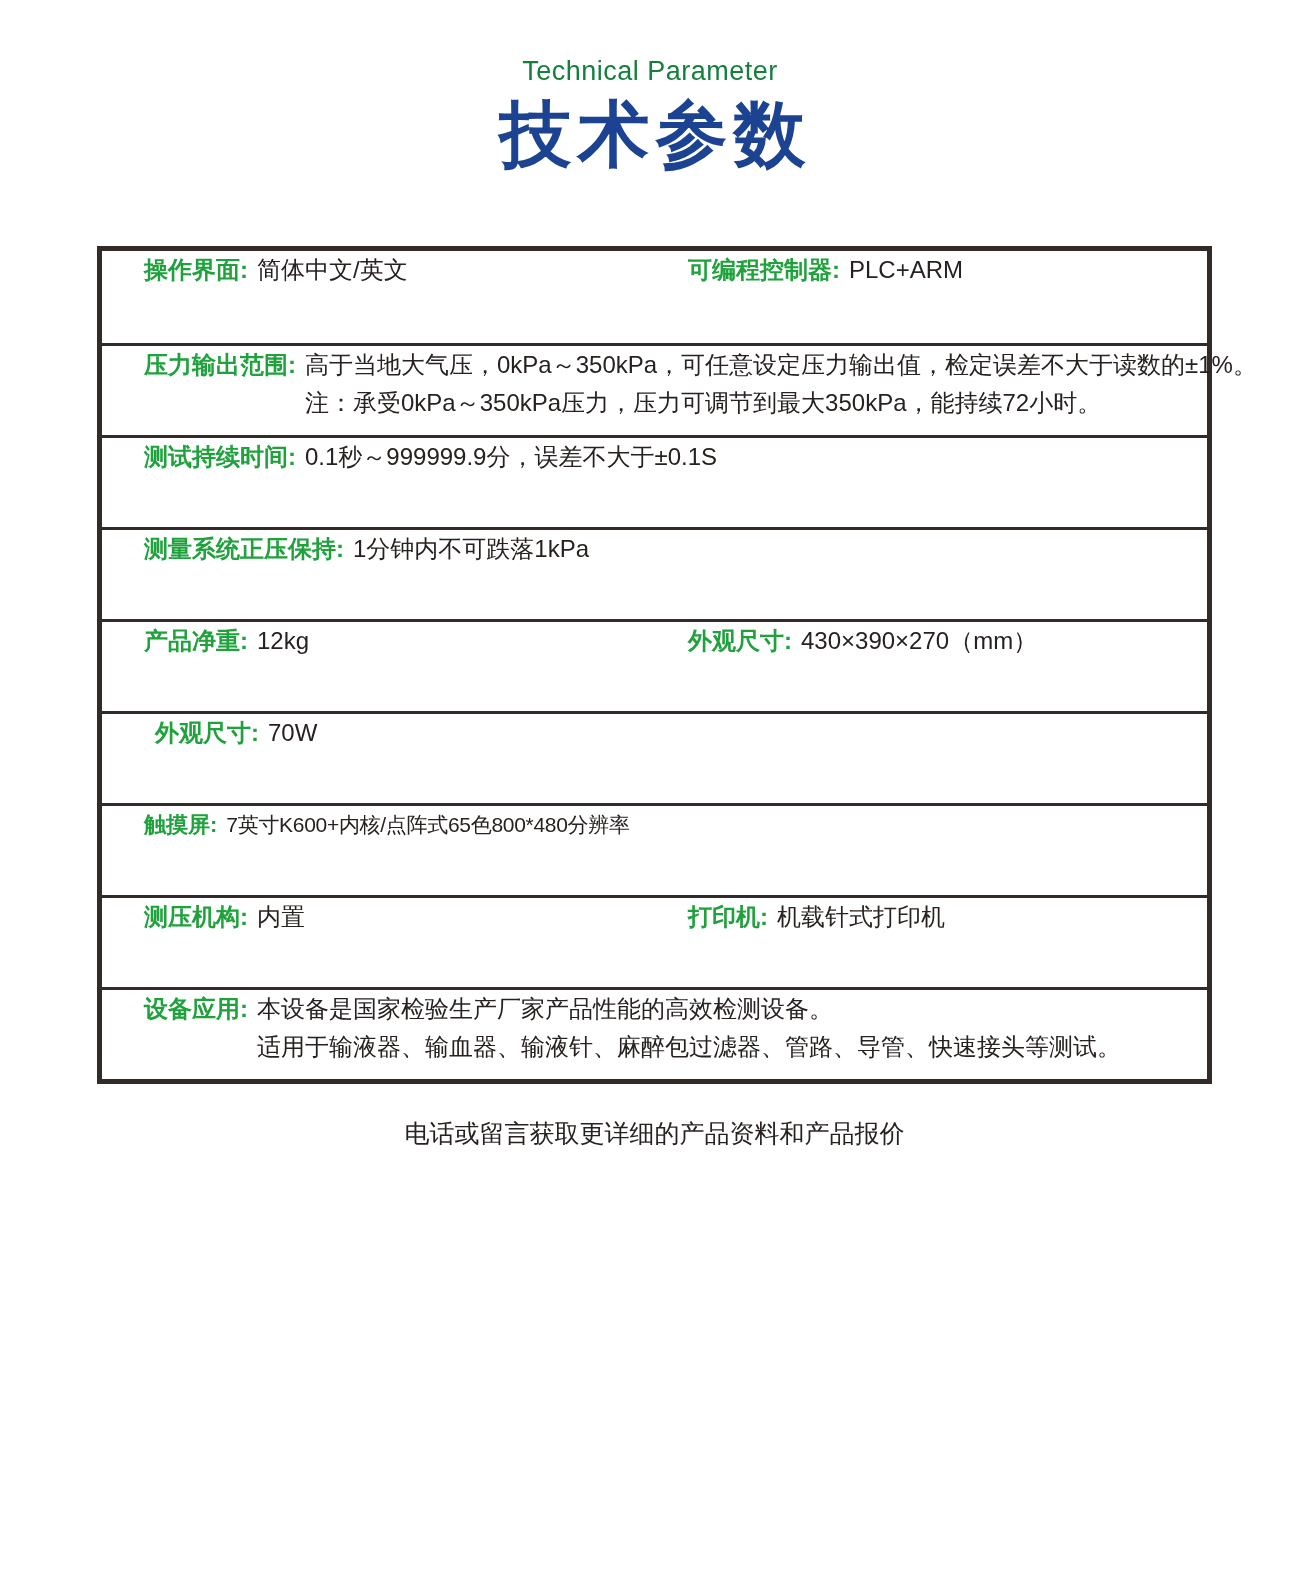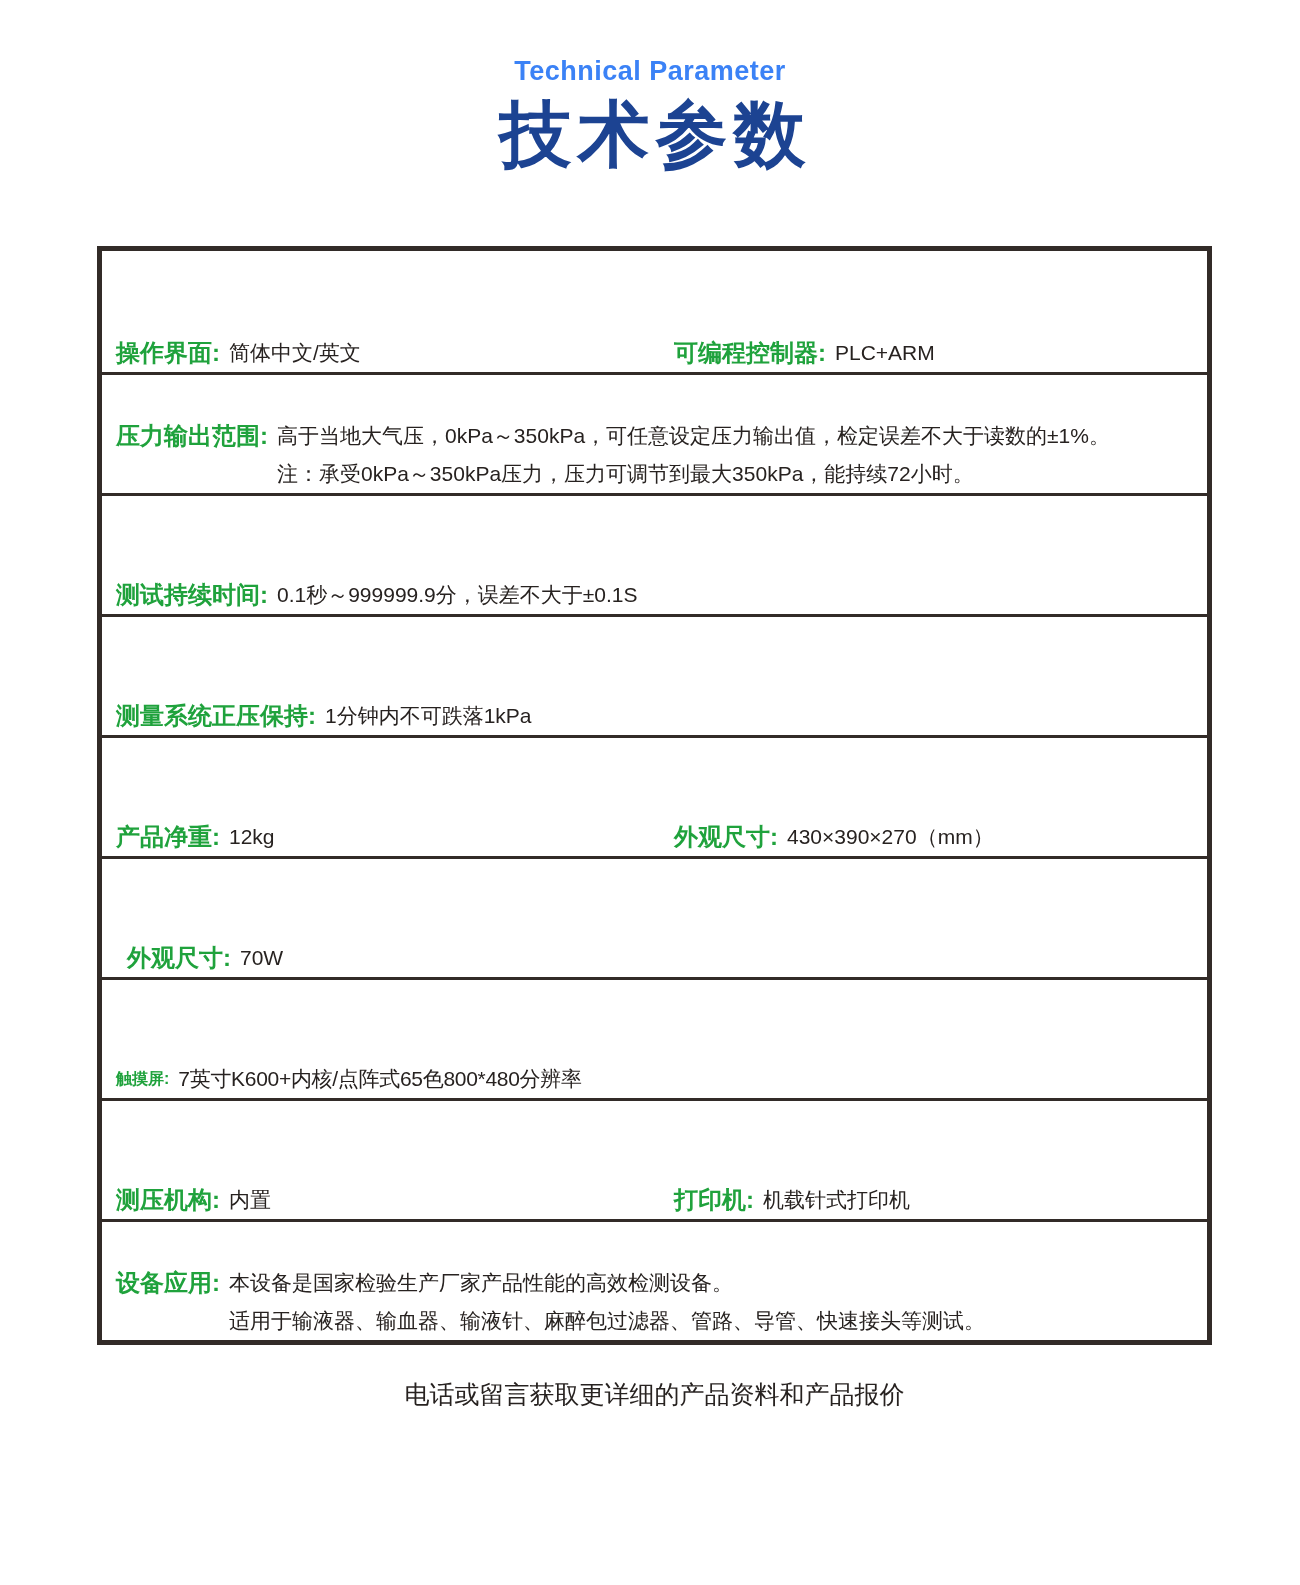--- a/index.html
+++ b/index.html
@@ -5,47 +5,48 @@
   html, body { margin: 0; padding: 0; }
   body {
     width: 1300px;
     height: 1585px;
     background: #ffffff;
     font-family: "Liberation Sans", "DejaVu Sans", sans-serif;
     position: relative;
   }
   .header { text-align: center; padding-top: 56px; }
   .subtitle {
-    color: #3b82f6;
+    color: #15803d;
     font-size: 27px;
-    font-weight: bold;
+    font-weight: normal;
     letter-spacing: 0.5px;
   }
   .title {
     color: #1c4392;
     font-size: 72px;
     font-weight: bold;
     margin-top: 8px;
     letter-spacing: 6px;
     line-height: 1.1;
     padding-left: 11px;
   }
   .spec-table {
     box-sizing: border-box;
     margin: 72px 0 0 97px;
     width: 1115px;
     border: 5px solid #322b28;
     background: #ffffff;
   }
   .row {
     display: flex;
-    align-items: flex-end;
-    height: 121px;
+    align-items: flex-start;
+    height: 92px;
     border-top: 3px solid #322b28;
     box-sizing: border-box;
+    padding-left: 28px;
   }
   .row:first-child { border-top: none; }
   .cell {
     flex: 1 1 0;
     min-width: 0;
     display: flex;
     align-items: center;
     padding-left: 14px;
     box-sizing: border-box;
     white-space: nowrap;
@@ -60,24 +61,24 @@
     color: #1fa23c;
     font-weight: bold;
     font-size: 24px;
     line-height: 38px;
     margin-right: 9px;
     flex: none;
   }
   .lines { min-width: 0; }
   .line {
     color: #272220;
-    font-size: 21px;
+    font-size: 24px;
     line-height: 38px;
   }
-  .cell.compact .label { font-size: 16px; }
+  .cell.compact .label { font-size: 22px; }
   .cell.compact .line { font-size: 21px; letter-spacing: -0.3px; }
   .footer {
     margin: 30px 0 0 97px;
     width: 1115px;
     display: flex;
     align-items: center;
     flex-direction: column;
   }
   .rule {
     flex: 1 1 auto;

